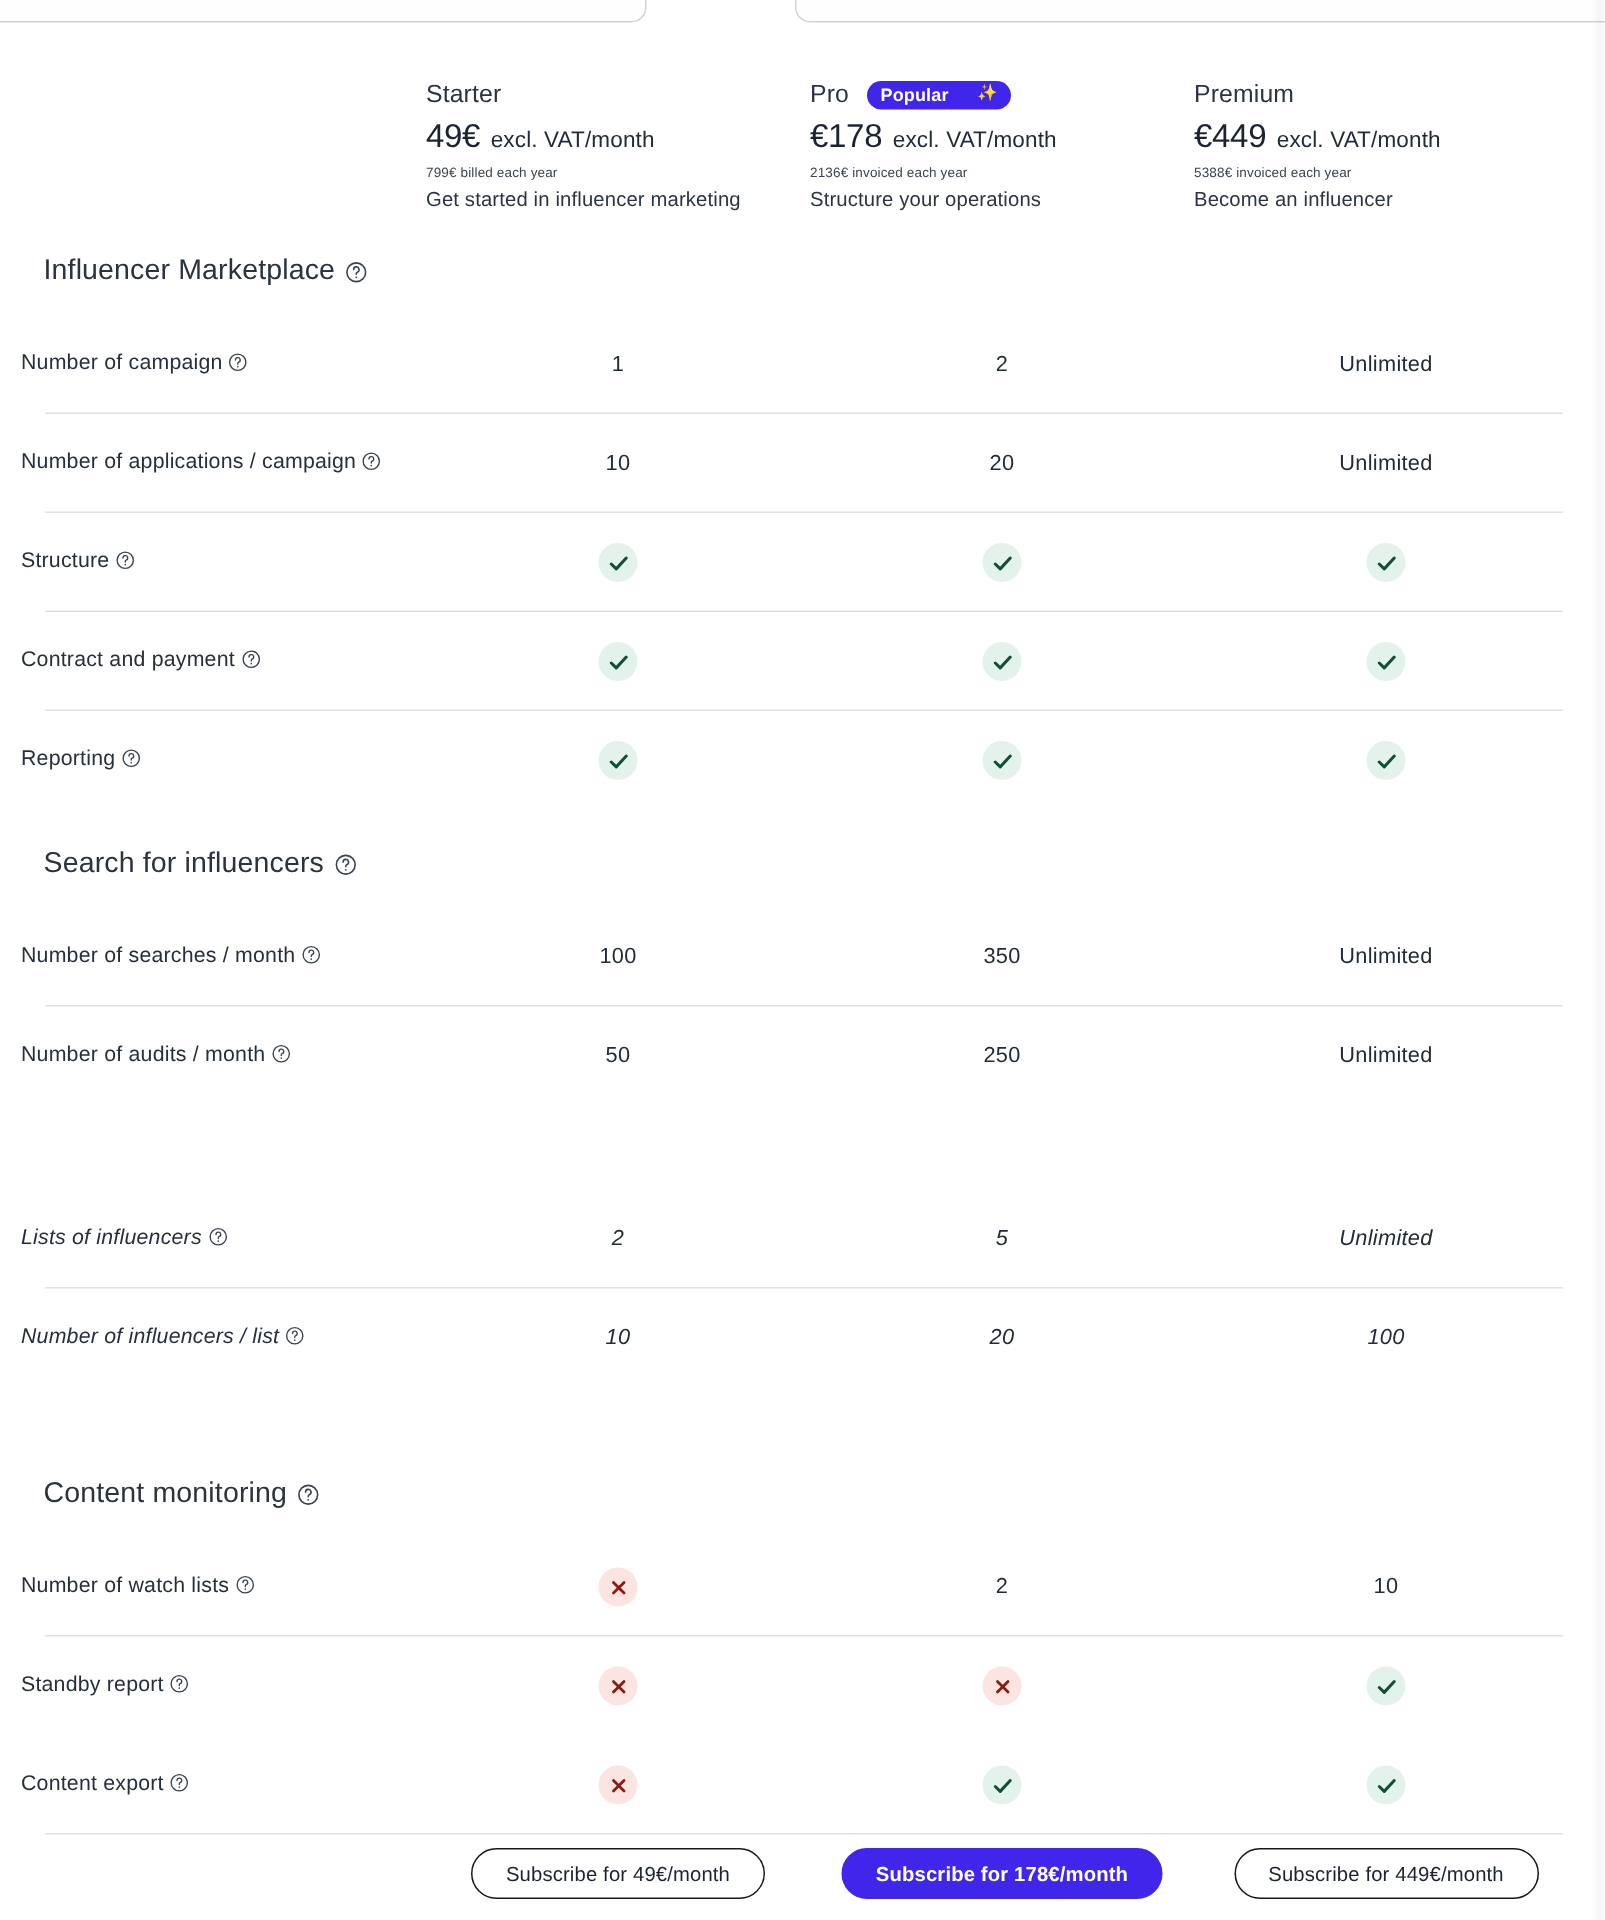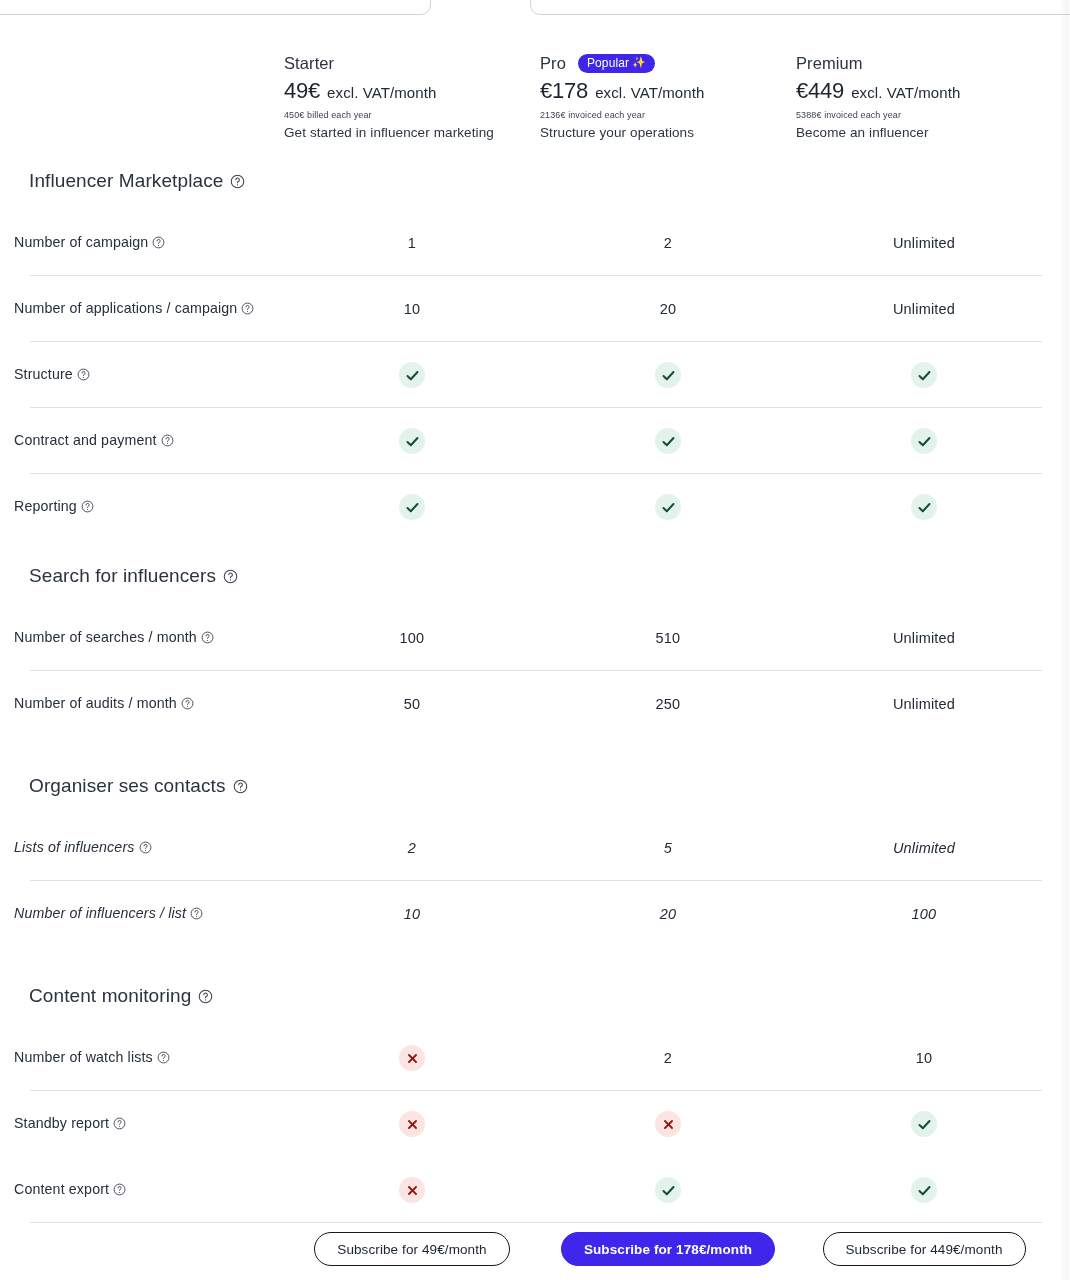--- a/index.html
+++ b/index.html
@@ -46,23 +46,23 @@
     padding-right: 10px;
   }
   .plan-name-row {
     display: flex; align-items: center; gap: 12px;
     height: 22px;
   }
   .plan-name {
     font-size: 16.5px; color: #2c3442; letter-spacing: .1px;
   }
   .popular-badge {
-    display: inline-flex; align-items: center; gap: 3px;
+    display: inline-flex; align-items: center; gap: 19px;
     background: #4026ea; color: #ffffff;
-    font-size: 12px; font-weight: normal;
+    font-size: 12px; font-weight: bold;
     padding: 3px 9px 4px 9px;
     border-radius: 20px;
     line-height: 1;
     letter-spacing: .1px;
   }
   .sparkle { font-size: 11px; }
   .price-row {
     display: flex; align-items: baseline; gap: 7px;
     margin-top: 4px;
   }
@@ -171,21 +171,21 @@
     <div class="spacer"></div>
 
     <div class="plan">
       <div class="plan-name-row">
         <span class="plan-name">Starter</span>
       </div>
       <div class="price-row">
         <span class="price-main">49€</span>
         <span class="price-unit">excl. VAT/month</span>
       </div>
-      <div class="price-annual">450€ billed each year</div>
+      <div class="price-annual">799€ billed each year</div>
       <div class="plan-tagline">Get started in influencer marketing</div>
     </div>
 
     <div class="plan">
       <div class="plan-name-row">
         <span class="plan-name">Pro</span>
         <span class="popular-badge">
           <span>Popular</span>
           <span class="sparkle">✨</span>
         </span>
@@ -373,21 +373,21 @@
                   <svg width="13" height="13" viewBox="0 0 24 24" fill="none" stroke="#3a4350" stroke-width="1.7">
                     <circle cx="12" cy="12" r="10"></circle>
                     <path d="M9.2 9.2a2.9 2.9 0 1 1 3.9 2.7c-.7.3-1.1 1-1.1 1.8v.4" stroke-linecap="round"></path>
                     <circle cx="12" cy="17.4" r="1" fill="#3a4350" stroke="none"></circle>
                   </svg>
                 </span></span></div>
             <div class="cell">
               <span class="cell-text">100</span>
             </div>
             <div class="cell">
-              <span class="cell-text">510</span>
+              <span class="cell-text">350</span>
             </div>
             <div class="cell">
               <span class="cell-text">Unlimited</span>
             </div>
             <div class="divider"></div>
           </div>
           <div class="row">
             <div class="label"><span>Number of audits / month</span><span class="q"><span class="qicon">
                   <svg width="13" height="13" viewBox="0 0 24 24" fill="none" stroke="#3a4350" stroke-width="1.7">
                     <circle cx="12" cy="12" r="10"></circle>
@@ -401,30 +401,20 @@
             <div class="cell">
               <span class="cell-text">250</span>
             </div>
             <div class="cell">
               <span class="cell-text">Unlimited</span>
             </div>
           </div>
         </div>
       </div>
       <div class="section" style="top: 775px;">
-        <div class="section-title">
-          <span>Organiser ses contacts</span>
-          <span class="qicon">
-            <svg width="13" height="13" viewBox="0 0 24 24" fill="none" stroke="#3a4350" stroke-width="1.7">
-              <circle cx="12" cy="12" r="10"></circle>
-              <path d="M9.2 9.2a2.9 2.9 0 1 1 3.9 2.7c-.7.3-1.1 1-1.1 1.8v.4" stroke-linecap="round"></path>
-              <circle cx="12" cy="17.4" r="1" fill="#3a4350" stroke="none"></circle>
-            </svg>
-          </span>
-        </div>
         <div style="margin-top: 18px; font-style: italic;">
           <div class="row">
             <div class="label"><span>Lists of influencers</span><span class="q"><span class="qicon">
                   <svg width="13" height="13" viewBox="0 0 24 24" fill="none" stroke="#3a4350" stroke-width="1.7">
                     <circle cx="12" cy="12" r="10"></circle>
                     <path d="M9.2 9.2a2.9 2.9 0 1 1 3.9 2.7c-.7.3-1.1 1-1.1 1.8v.4" stroke-linecap="round"></path>
                     <circle cx="12" cy="17.4" r="1" fill="#3a4350" stroke="none"></circle>
                   </svg>
                 </span></span></div>
             <div class="cell">

